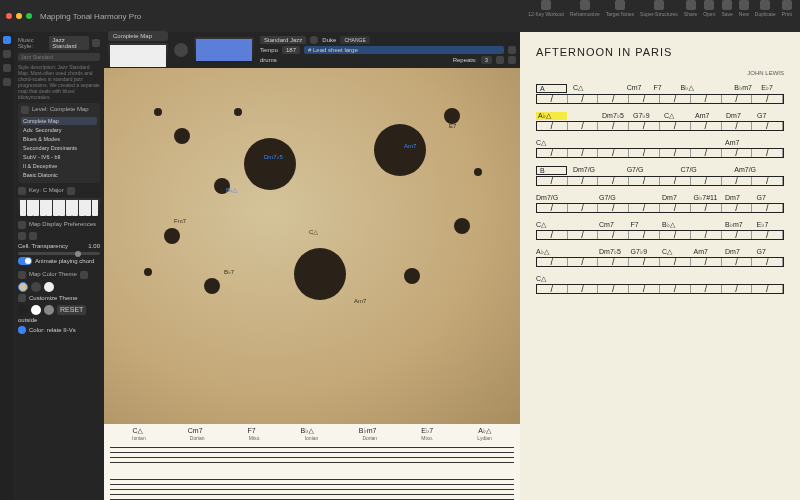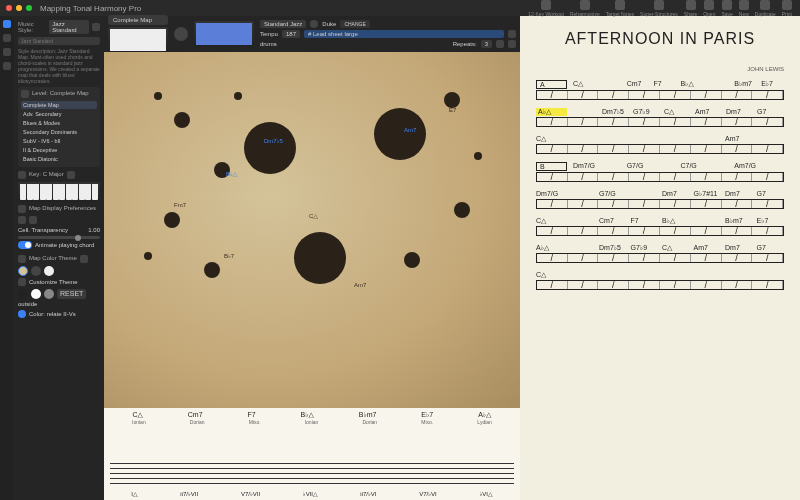--- a/index.html
+++ b/index.html
@@ -1,17 +1,17 @@
 <!DOCTYPE html>
 <html><head>
 <meta charset="utf-8">
 <style>
 *{margin:0;padding:0;box-sizing:border-box;font-family:-apple-system,Helvetica,Arial,sans-serif}
 body{width:800px;height:500px;background:#1a1a1a;color:#ccc;font-size:7px;overflow:hidden;position:relative}
-.titlebar{height:16px;background:#2a2a2a;display:flex;align-items:center;padding:0 6px;color:#aaa;font-size:8px}
+.titlebar{height:16px;background:#2a2a2a;display:flex;align-items:center;padding:16px 6px;color:#aaa;font-size:8px}
 .lights{display:flex;gap:4px;margin-right:8px}
 .light{width:6px;height:6px;border-radius:50%}
 .red{background:#ff5f56}.yellow{background:#ffbd2e}.green{background:#27c93f}
 .toolbar{position:absolute;top:0;right:0;height:16px;display:flex;align-items:center;gap:6px;padding:0 8px}
 .toolbar .ticon{width:10px;height:10px;background:#555;border-radius:2px}
 .toolbar .tlabel{font-size:5px;color:#888;text-align:center}
 .main{display:flex;height:484px}
 .iconbar{width:14px;background:#222;display:flex;flex-direction:column;align-items:center;padding-top:4px;gap:6px}
 .iconbar div{width:8px;height:8px;background:#444;border-radius:2px}
 .iconbar .active{background:#3b82f6}
@@ -51,21 +51,21 @@
 .tonal-node.m{width:16px;height:16px}
 .tonal-node.l{width:52px;height:52px}
 .tonal-label{position:absolute;font-size:6px;color:#3a2f1f}
 .tonal-label.blue{color:#3b82f6}
 .staff{height:92px;background:#f8f5ed;display:flex;flex-direction:column;padding:3px 6px;position:relative}
 .staff-chords{display:flex;justify-content:space-around;font-size:7px;color:#222;font-weight:500}
 .staff-modes{display:flex;justify-content:space-around;font-size:5px;color:#666;margin-bottom:2px}
 .staff-lines{flex:1;background:repeating-linear-gradient(#f8f5ed,#f8f5ed 2px,#333 2px,#333 2.5px,#f8f5ed 2.5px,#f8f5ed 5px);position:relative;margin:2px 0}
 .staff-roman{display:flex;justify-content:space-around;font-size:6px;color:#222}
 .sheet{width:280px;background:#f3efe0;padding:14px 16px;color:#222;overflow:hidden}
-.sheet-title{text-align:center;font-size:16px;letter-spacing:1px;margin-bottom:18px}
+.sheet-title{font-size:11px;letter-spacing:1px;margin-bottom:12px}
 .sheet-author{text-align:right;font-size:6px;color:#555;margin-bottom:8px}
 .sheet-line{margin-bottom:8px}
 .sheet-chords{display:flex;gap:4px;font-size:7px;font-weight:500;margin-bottom:1px}
 .sheet-chords span{flex:1}
 .sheet-chords .hl{background:#f5e942;padding:0 2px}
 .sheet-bar{height:10px;border-top:0.8px solid #222;border-bottom:0.8px solid #222;display:flex}
 .sheet-bar::before,.sheet-bar::after{content:"";width:0.8px;background:#222}
 .sheet-bar .beat{flex:1;display:flex;align-items:center;justify-content:center;color:#222;font-size:9px;border-right:0.5px solid #999}
 .rehearsal{display:inline-block;border:0.8px solid #222;padding:0 3px;font-size:7px;margin-right:2px}
 </style>

